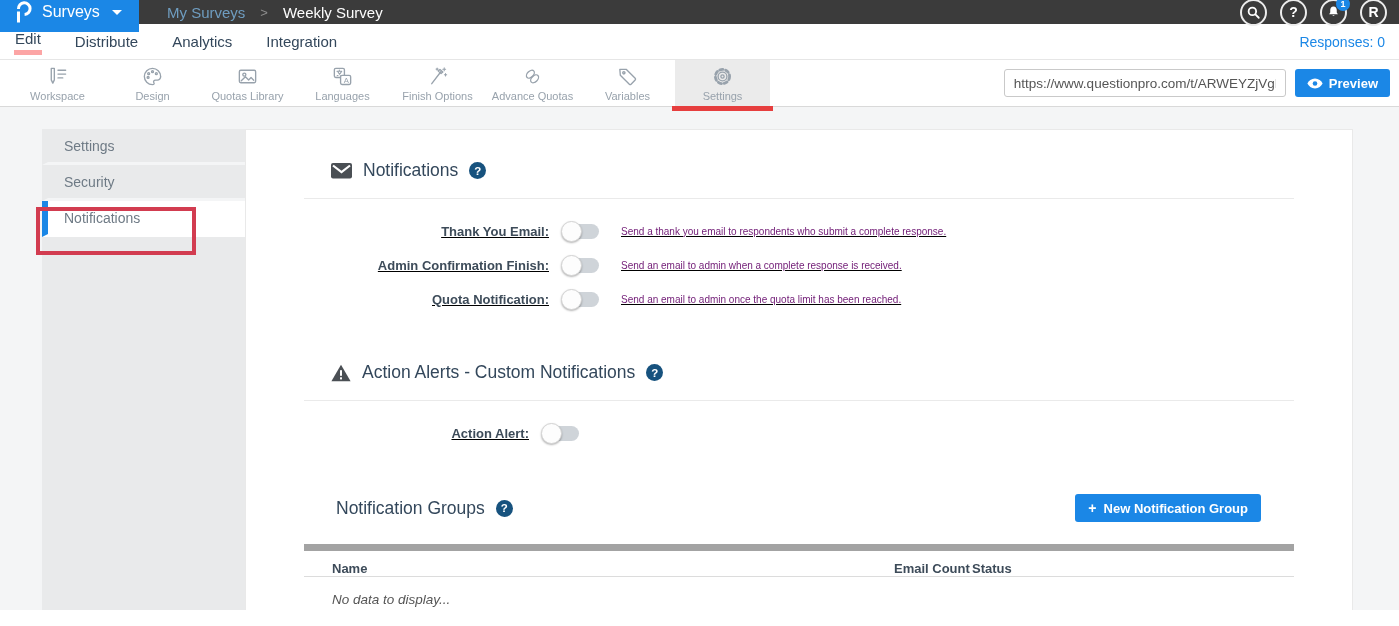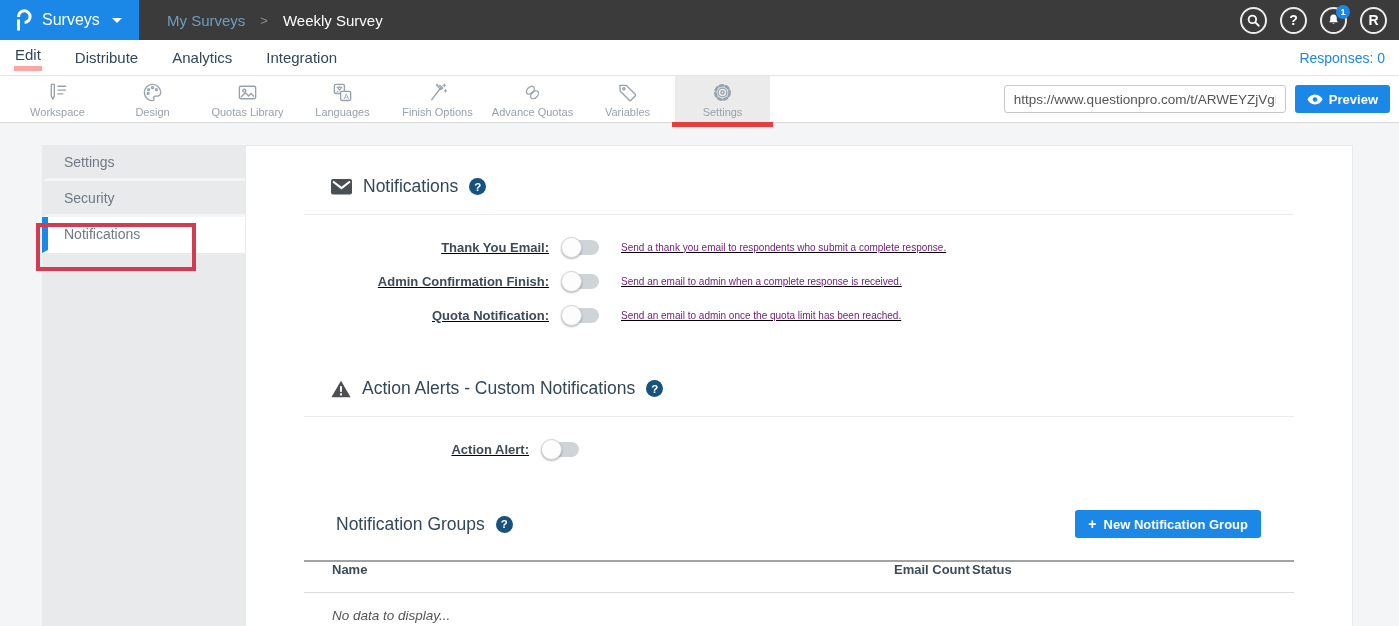--- a/index.html
+++ b/index.html
@@ -1,20 +1,20 @@
 <!DOCTYPE html>
 <html><head>
 <meta charset="utf-8">
 <style>
   * { margin:0; padding:0; box-sizing:border-box; }
   html,body { width:1399px; height:626px; overflow:hidden; background:#fff;
     font-family:"Liberation Sans", sans-serif; }
 
   
-  .topbar { height:40px; background:#3b3b3b; display:flex; align-items:center; color:#fff; }
+  .topbar { height:24px; background:#3b3b3b; display:flex; align-items:center; color:#fff; }
   .logo-area { width:139px; height:40px; background:#1b87e6; display:flex; align-items:center;
     padding-left:15px; gap:10px; cursor:pointer; flex-shrink:0; }
   .product-name { font-size:16px; color:#fff; }
   .caret-down { width:0; height:0; border-left:5px solid transparent; border-right:5px solid transparent;
     border-top:5px solid #fff; margin-left:2px; }
   .breadcrumb { margin-left:28px; display:flex; align-items:center; gap:15px; font-size:15px; }
   .bc-parent { color:#6f9dc0; cursor:pointer; }
   .bc-sep { color:#8d8d8d; font-size:13px; }
   .bc-current { color:#fdfdfd; }
   .topbar-icons { margin-left:auto; margin-right:12px; display:flex; gap:13px; }
@@ -82,21 +82,21 @@
   .section-2 { margin-top:46px; }
   .section-3 { margin-top:44px; }
   .s3-head { display:flex; align-items:center; justify-content:space-between; }
   .s3-title { display:flex; align-items:center; gap:11px; margin-left:32px; color:#33475b; font-size:17.5px; }
   .new-group-btn { background:#1b87e6; border:none; color:#fff; font-size:13px; font-weight:bold;
     height:28px; padding:0 13px; border-radius:3px; display:flex; align-items:center; gap:7px;
     margin-right:33px; cursor:pointer; font-family:"Liberation Sans", sans-serif; }
   .plus-glyph { font-size:14px; font-weight:bold; }
 
   .groups-table { margin-top:22px; }
-  .gt-header { display:flex; align-items:flex-start; height:33px; border-top:2px solid #a3a3a3;
+  .gt-header { display:flex; align-items:flex-end; height:33px; border-top:7px solid #a3a3a3;
     border-bottom:1px solid #dcdcdc; font-weight:bold; font-size:13px; color:#3d4b59; }
   .col-name { flex:1; padding-left:28px; }
   .col-count { width:78px; }
   .col-status { width:322px; }
   .empty-msg { font-style:italic; color:#555; font-size:13.5px; margin:15px 0 0 28px; }
 </style>
 </head>
 <body>
 
 <div class="topbar">

